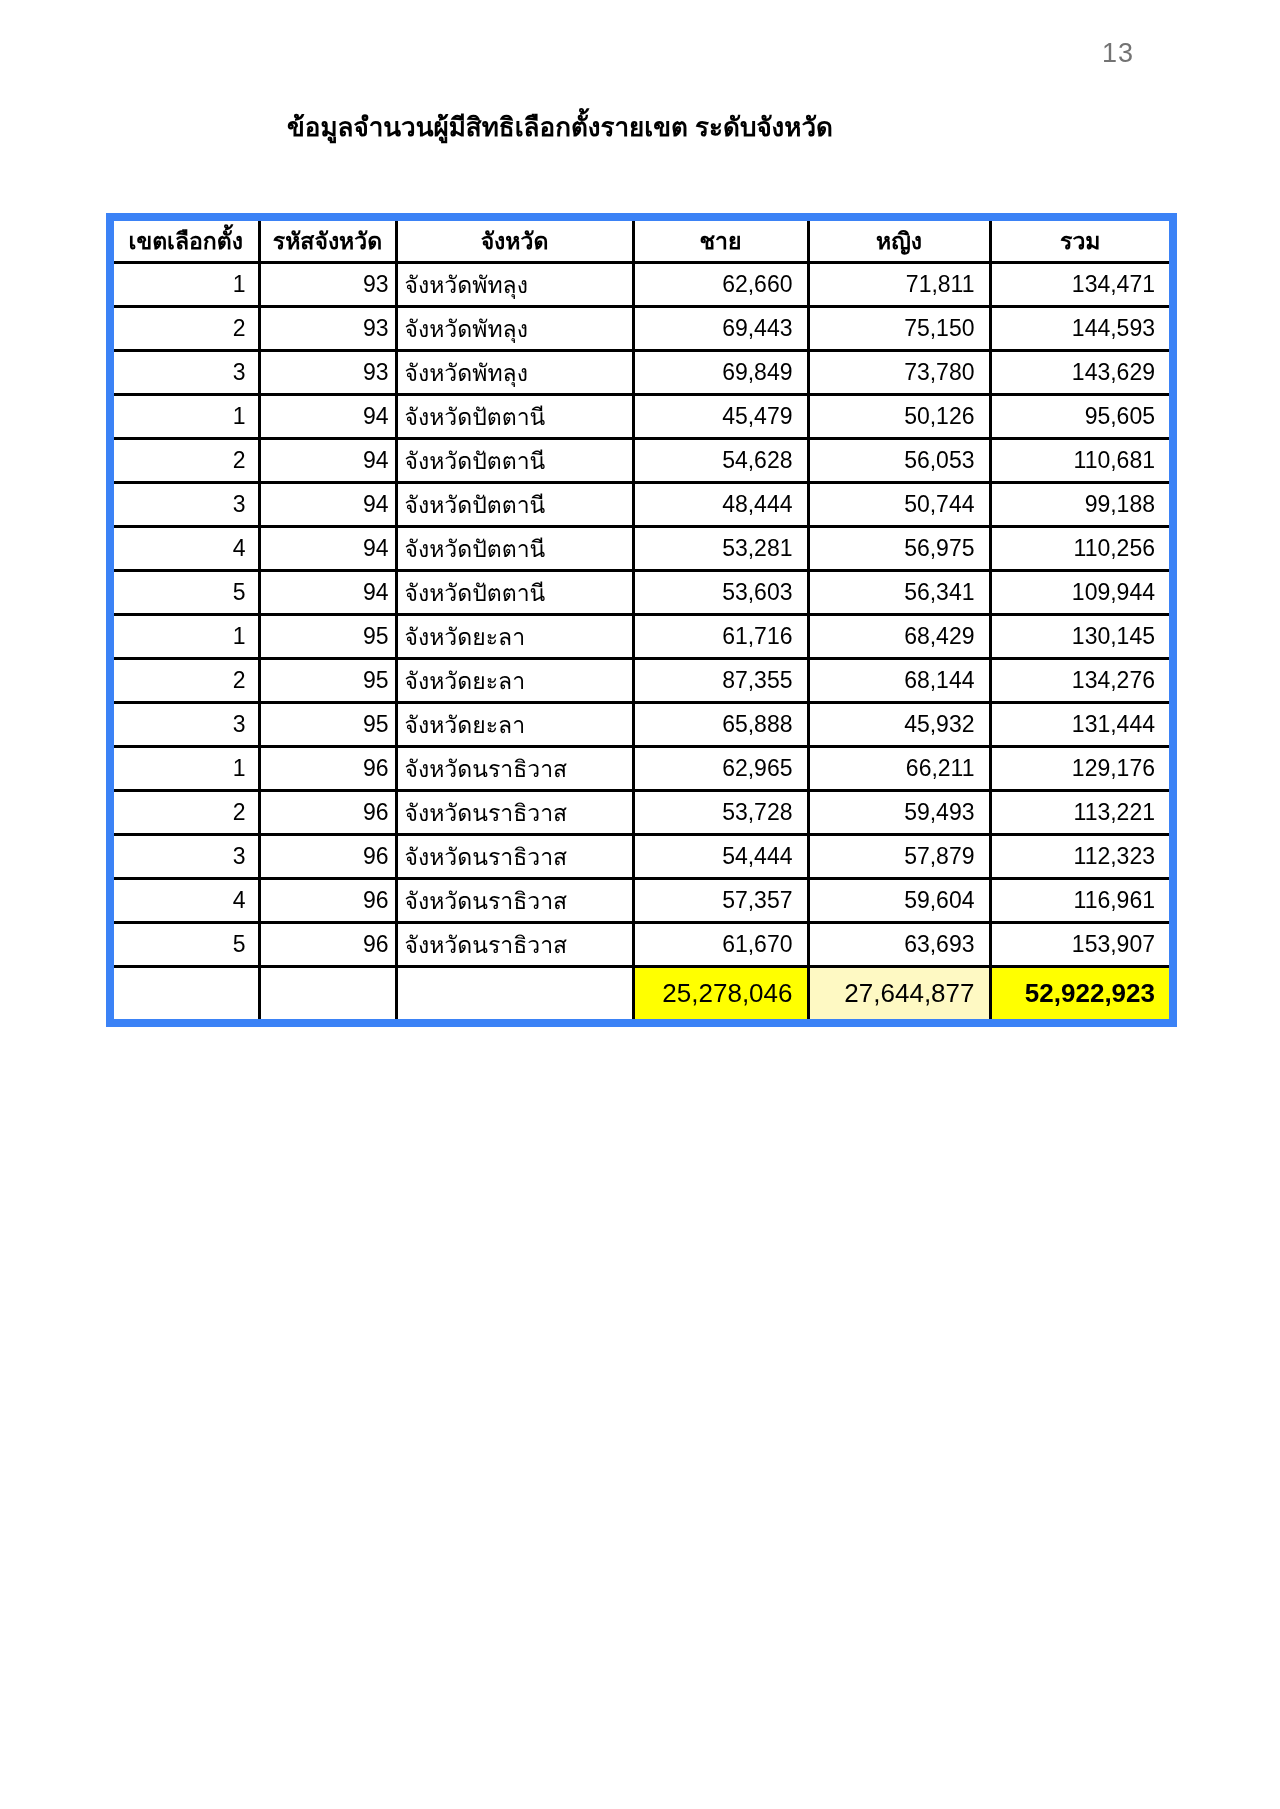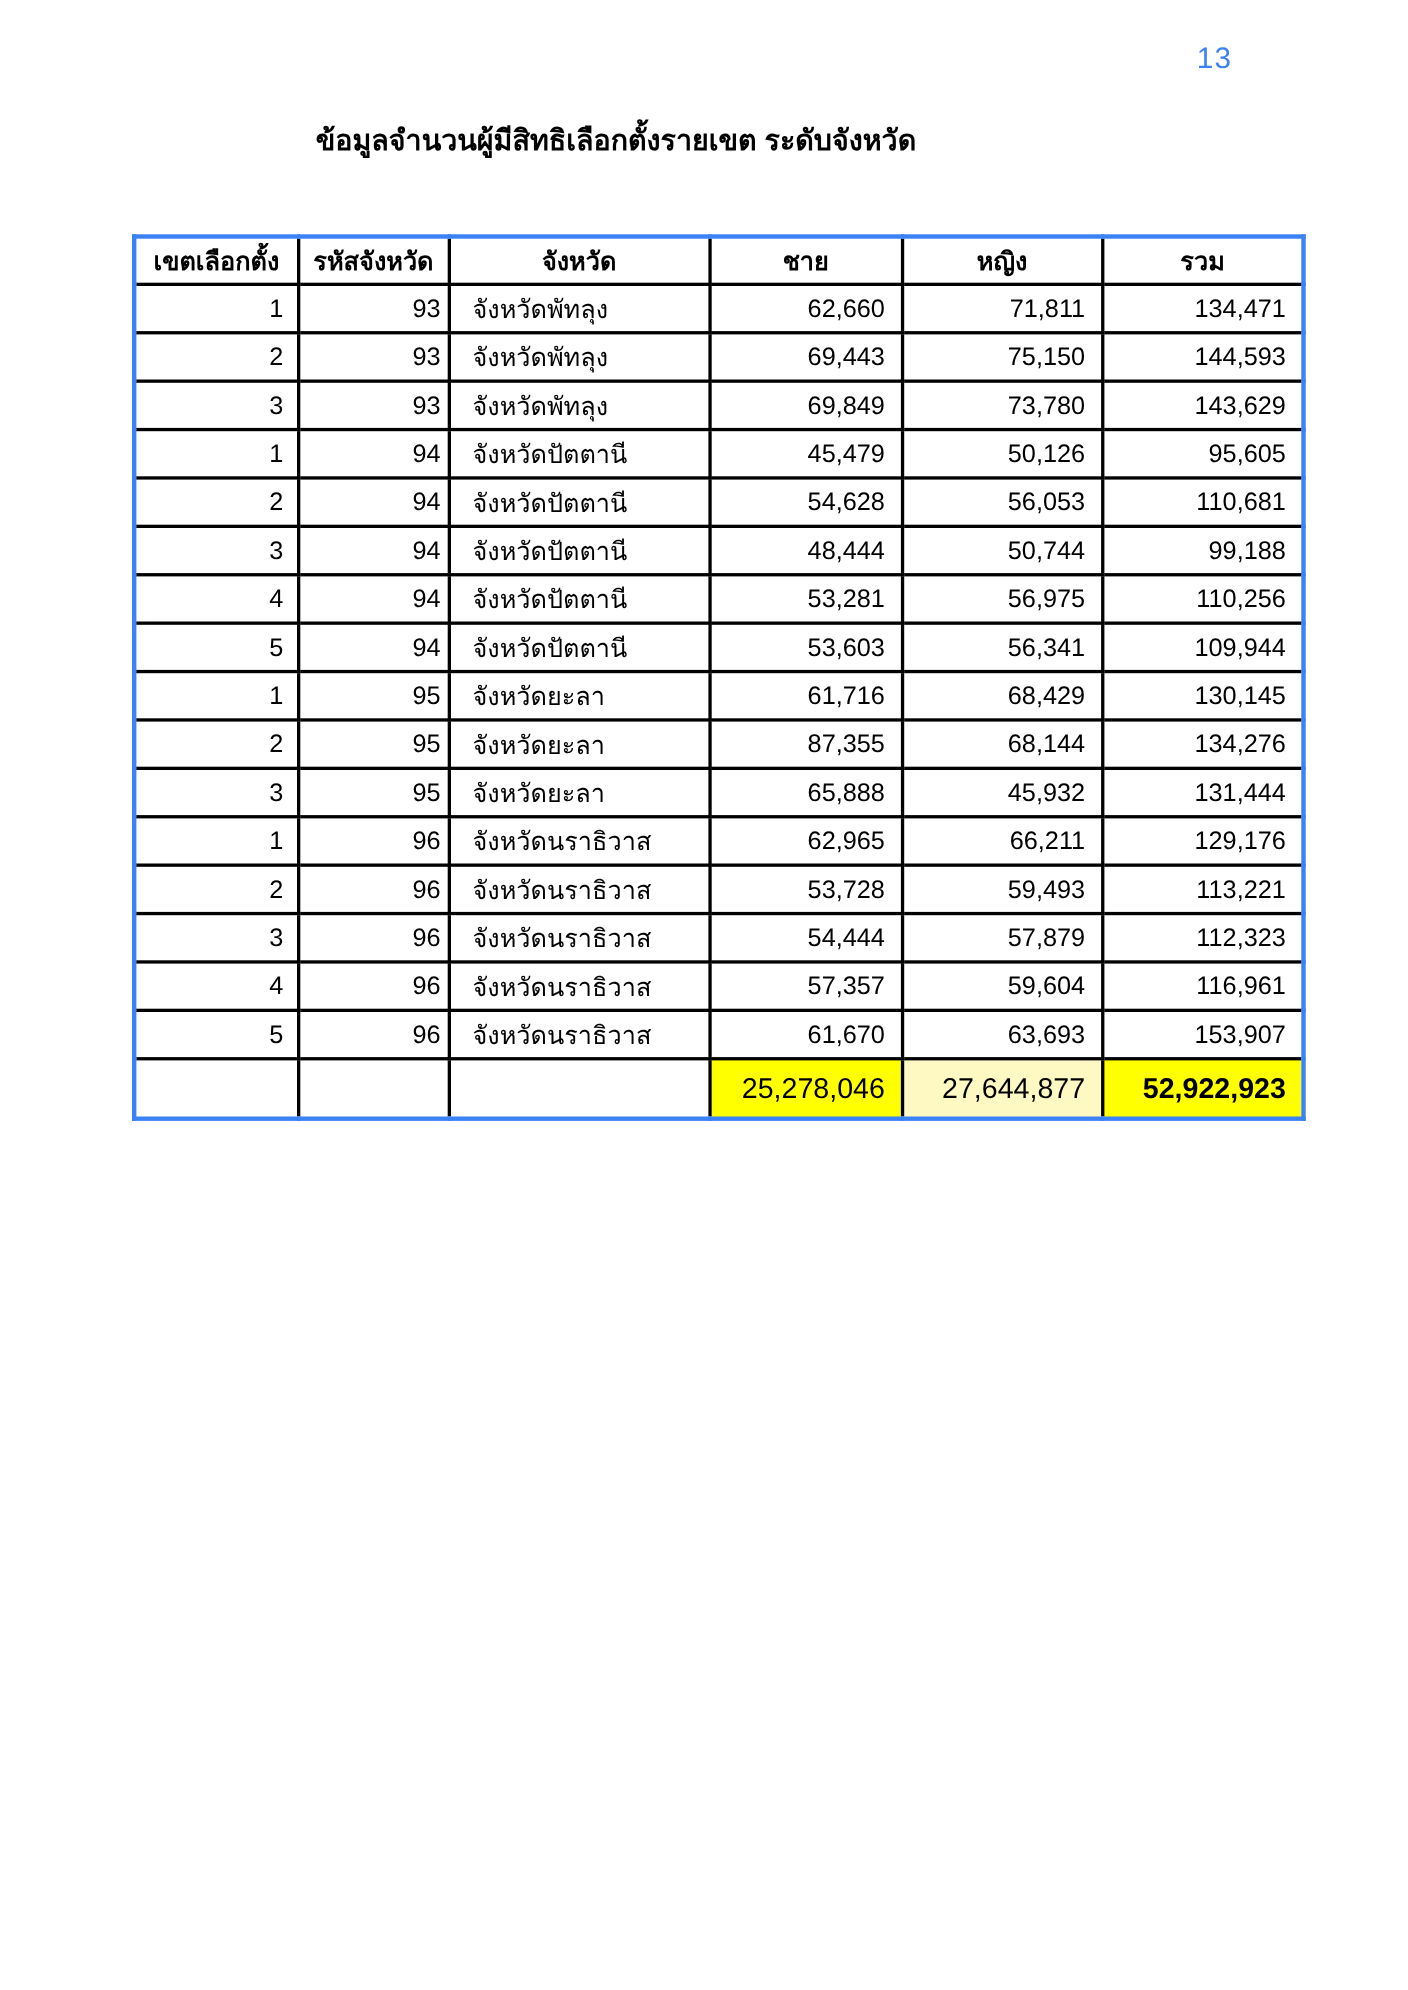--- a/index.html
+++ b/index.html
@@ -12,42 +12,43 @@
     background: #ffffff;
     position: relative;
     font-family: "Liberation Sans", "DejaVu Sans", sans-serif;
     color: #000;
   }
   .page-number {
     position: absolute;
     top: 38px;
     left: 1088px;
     width: 60px;
+    text-align: center;
     font-size: 27px;
     font-weight: 400;
-    color: #3b82f6;
+    color: #737373;
     letter-spacing: 1px;
   }
   .doc-title {
     position: absolute;
     top: 106px;
     left: 0;
     width: 1120px;
     text-align: center;
     font-size: 26px;
     font-weight: bold;
   }
   table.data-table {
     position: absolute;
     top: 213px;
-    left: 120px;
+    left: 106px;
     width: 1063px;
     border-collapse: collapse;
     table-layout: fixed;
-    border: 4px solid #3b82f6;
+    border: 8px solid #3b82f6;
   }
   .data-table th, .data-table td {
     border: 3px solid #000;
     overflow: hidden;
     white-space: nowrap;
     vertical-align: middle;
   }
   .data-table thead th {
     height: 40px;
     font-size: 23px;
@@ -56,21 +57,21 @@
     padding: 0 4px;
   }
   .data-table tbody td {
     height: 41px;
     font-size: 23px;
     font-weight: 400;
     padding: 0;
   }
   .data-table td.c0 { text-align: right; padding-right: 12px; }
   .data-table td.c1 { text-align: right; padding-right: 6px; }
-  .data-table td.c2 { text-align: left;  padding-left: 20px; }
+  .data-table td.c2 { text-align: left;  padding-left: 7px; }
   .data-table td.c3, .data-table td.c4, .data-table td.c5 {
     text-align: right;
     padding-right: 14px;
   }
   .data-table tfoot td {
     height: 49px;
     font-size: 26px;
   }
   .data-table tfoot td.sum {
     text-align: right;

